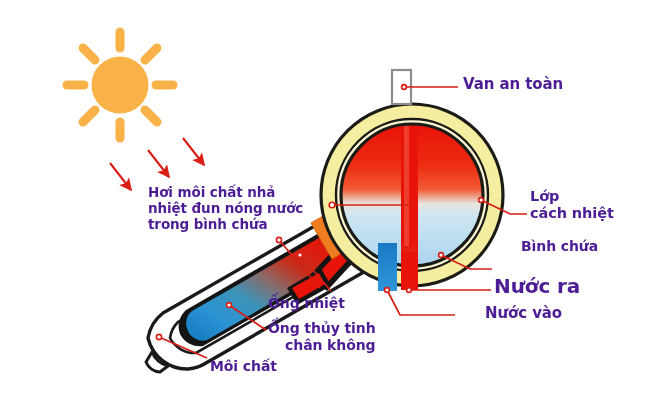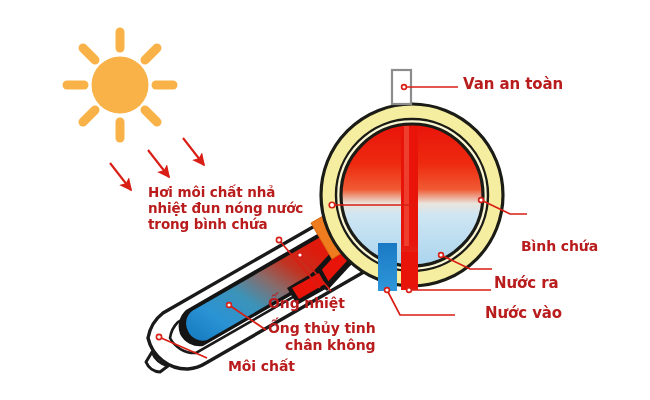--- a/index.html
+++ b/index.html
@@ -8,34 +8,34 @@
     background:#ffffff;
     font-family:"DejaVu Sans", sans-serif;
     overflow:hidden;
   }
   #stage{position:relative;width:650px;height:400px;overflow:hidden;background:#fff;}
   #art{position:absolute;left:0;top:0;width:650px;height:400px;}
   .lbl{
     position:absolute;
     font-family:"DejaVu Sans", sans-serif;
     font-weight:bold;
-    color:#b91c1c;
+    color:#4c1d95;
     line-height:1.18;
     white-space:pre;
     letter-spacing:-0.1px;
   }
   .l-vapor{left:148px;top:185px;font-size:13.5px;}
   .l-van{left:463px;top:76px;font-size:15px;}
   .l-lop{left:530px;top:188px;font-size:14.5px;}
   .l-binh{left:521px;top:238px;font-size:14px;}
-  .l-nuocra{left:494px;top:275px;font-size:15px;}
+  .l-nuocra{left:494px;top:275px;font-size:20px;}
   .l-nuocvao{left:457px;top:305px;font-size:15px;margin-left:28px;}
   .l-ongnhiet{left:268px;top:295px;font-size:14px;text-align:center;}
   .l-ongtt{left:268px;top:320px;font-size:14px;text-align:right;}
-  .l-moichat{left:210px;top:358px;font-size:14px;margin-left:18px;}
+  .l-moichat{left:210px;top:358px;font-size:14px;}
 </style>
 </head>
 <body>
 
 <div id="stage">
 
   <svg id="art" viewBox="0 0 650 400" xmlns="http://www.w3.org/2000/svg">
 
     <defs>
       <linearGradient id="tankGrad" x1="0" y1="0" x2="0" y2="1">
@@ -185,20 +185,22 @@
       <circle cx="229" cy="305" r="2.4"></circle>
       <circle cx="159" cy="337" r="2.6"></circle>
     </g>
 
   </svg>
 
   <div class="lbl l-vapor">Hơi môi chất nhả
 nhiệt đun nóng nước
 trong bình chứa</div>
   <div class="lbl l-van">Van an toàn</div>
+  <div class="lbl l-lop">Lớp
+cách nhiệt</div>
   <div class="lbl l-binh">Bình chứa</div>
   <div class="lbl l-nuocra">Nước ra</div>
   <div class="lbl l-nuocvao">Nước vào</div>
   <div class="lbl l-ongnhiet">Ống nhiệt</div>
   <div class="lbl l-ongtt">Ống thủy tinh
 chân không</div>
   <div class="lbl l-moichat">Môi chất</div>
 
 </div>
 

